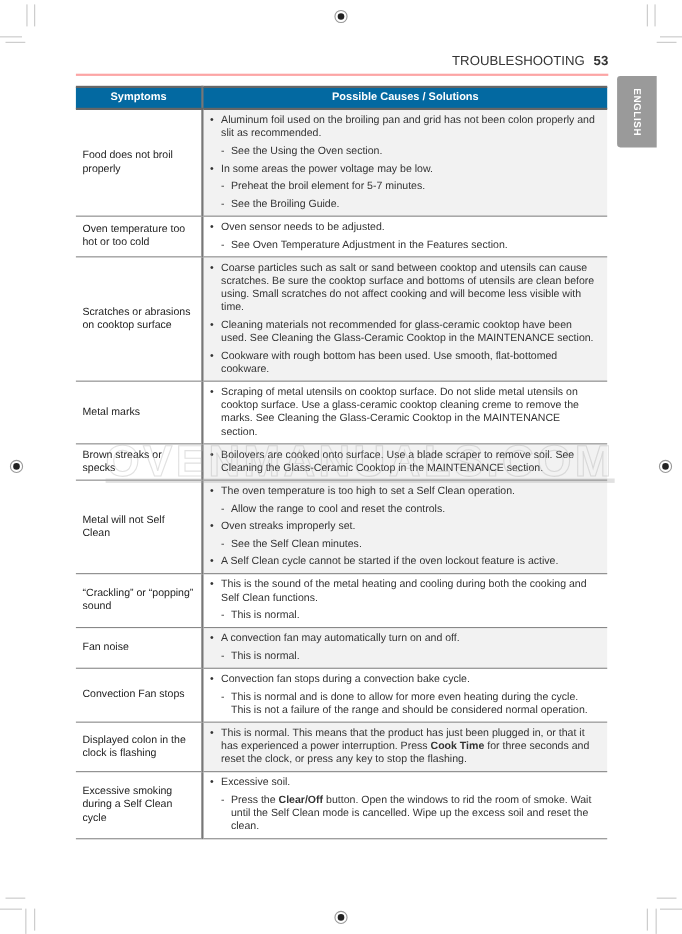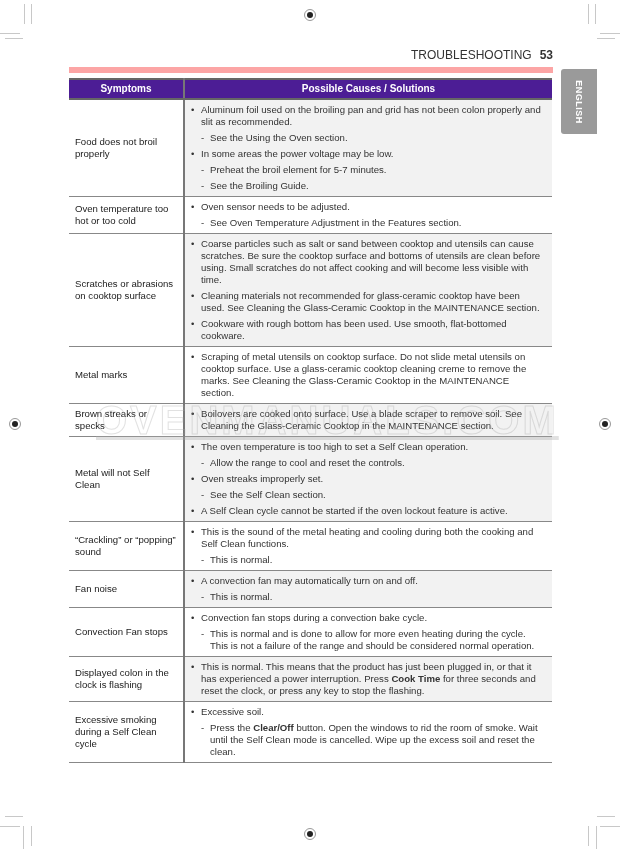--- a/index.html
+++ b/index.html
@@ -3,28 +3,28 @@
 <meta charset="utf-8">
 <style>
   html, body { margin:0; padding:0; background:#ffffff; }
   body { width:620px; height:849px; position:relative; overflow:hidden;
          font-family:"Liberation Sans", sans-serif; color:#222; }
   .mark { position:absolute; background:#c8c8c8; }
   .reg { position:absolute; width:12px; height:12px; border-radius:50%;
          border:1px solid #999; box-sizing:border-box; display:flex; align-items:center; justify-content:center; }
   .reg::after { content:""; width:6px; height:6px; border-radius:50%; background:#222; }
   .header { position:absolute; top:48px; left:69px; width:484px; height:19px;
-            border-bottom:6px solid #fca5a5; text-align:right; font-size:12px; color:#333; }
+            border-bottom:2px solid #fca5a5; text-align:right; font-size:12px; color:#333; }
   .header .num { font-weight:bold; margin-left:8px; }
   .lang-tab { position:absolute; left:561px; top:69px; width:36px; height:65px;
               background:#9a9a9a; border-radius:3px 0 0 3px; }
   .lang-tab span { position:absolute; left:50%; top:50%; transform:translate(-50%,-50%) rotate(90deg);
                    color:#fff; font-weight:bold; font-size:9px; letter-spacing:0.5px; }
   table { position:absolute; top:78px; left:69px; width:483px; border-collapse:collapse; font-size:9.6px; line-height:12px; }
-  th { background:#4c1d95; color:#fff; font-weight:bold; height:18px; padding:0; font-size:10px;
+  th { background:#0369a1; color:#fff; font-weight:bold; height:18px; padding:0; font-size:10px;
        border-top:2px solid #666; border-bottom:2px solid #666; }
   th.sym { width:114px; border-right:2px solid #777; }
   td { border-bottom:1.5px solid #888; vertical-align:middle; padding:0; }
   td.sym { font-weight:normal; padding:4px 6px; color:#222; border-right:2px solid #777; font-size:9.6px; }
   td.cause { padding:3px 8px 3px 6px; color:#333; }
   tr.shade td.cause { background:#f2f2f2; }
   .line { position:relative; padding-left:10px; margin:1px 0 4px 0; }
   .line:last-child { margin-bottom:1px; }
   .line.sub { padding-left:19px; }
   .line .mk { position:absolute; left:0; top:0; }
@@ -109,21 +109,21 @@
         <td class="cause">
           <div class="line"><span class="mk">•</span><span>Boilovers are cooked onto surface. Use a blade scraper to remove soil. See Cleaning the Glass-Ceramic Cooktop in the MAINTENANCE section.</span></div>
         </td>
       </tr>
       <tr class="shade">
         <td class="sym">Metal will not Self Clean</td>
         <td class="cause">
           <div class="line"><span class="mk">•</span><span>The oven temperature is too high to set a Self Clean operation.</span></div>
           <div class="line sub"><span class="mk">-</span><span>Allow the range to cool and reset the controls.</span></div>
           <div class="line"><span class="mk">•</span><span>Oven streaks improperly set.</span></div>
-          <div class="line sub"><span class="mk">-</span><span>See the Self Clean section.</span></div>
+          <div class="line sub"><span class="mk">-</span><span>See the Self Clean minutes.</span></div>
           <div class="line"><span class="mk">•</span><span>A Self Clean cycle cannot be started if the oven lockout feature is active.</span></div>
         </td>
       </tr>
       <tr>
         <td class="sym">“Crackling” or “popping” sound</td>
         <td class="cause">
           <div class="line"><span class="mk">•</span><span>This is the sound of the metal heating and cooling during both the cooking and Self Clean functions.</span></div>
           <div class="line sub"><span class="mk">-</span><span>This is normal.</span></div>
         </td>
       </tr>

